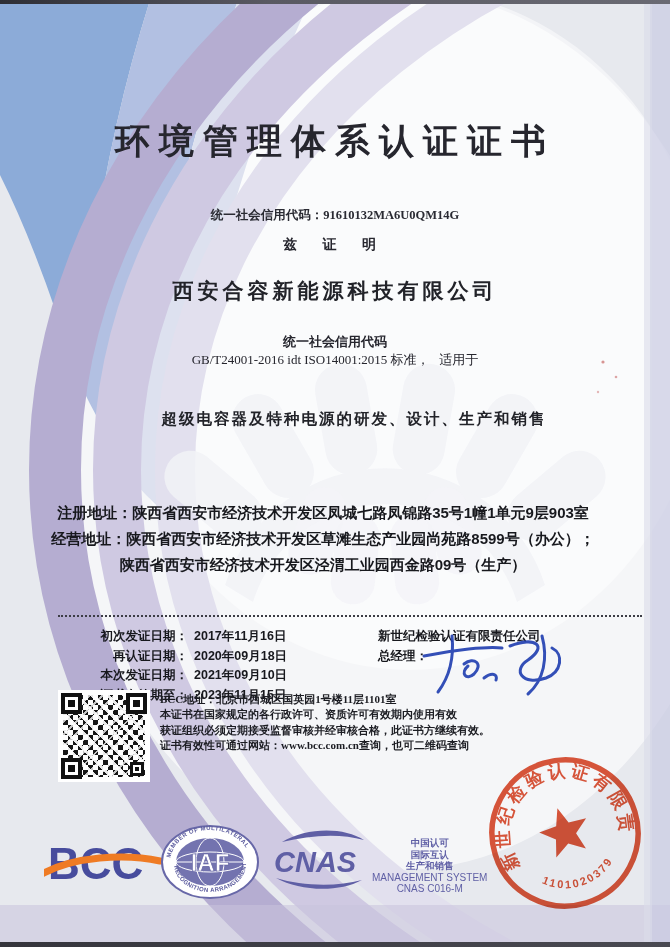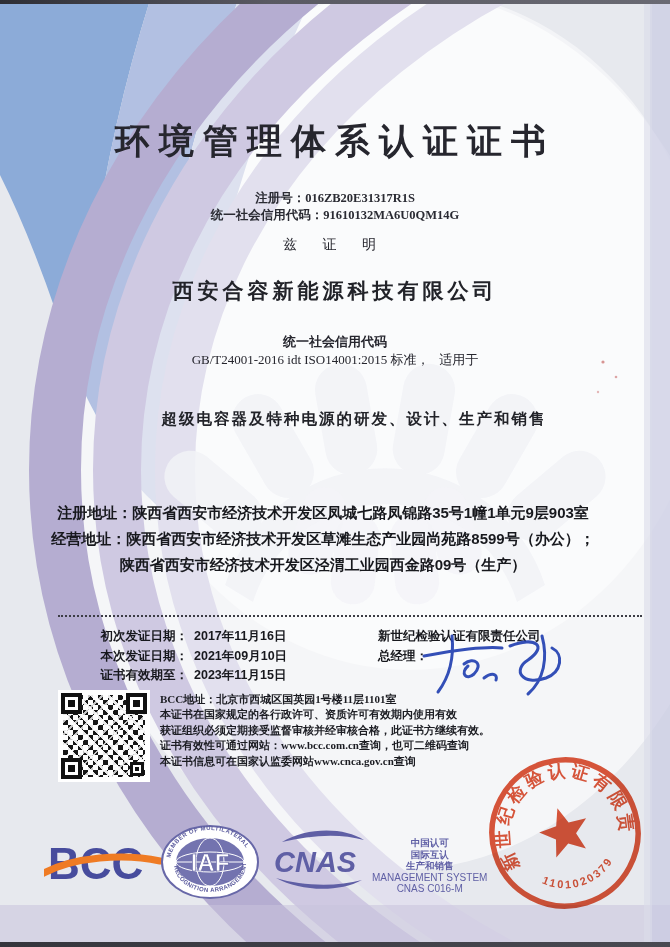--- a/index.html
+++ b/index.html
@@ -10,21 +10,21 @@
     color:#1e1f26;
   }
   #bg-art{position:absolute;inset:0;z-index:0;}
   .layer{position:absolute;z-index:2;}
   .ctr{left:0;width:670px;text-align:center;}
   .serif{font-family:"Liberation Serif","DejaVu Serif",serif;}
 
   .title{top:118px;font-size:35px;font-weight:600;letter-spacing:9px;color:#26262e;}
   .regline{top:190px;font-size:12.5px;font-weight:600;color:#2a2b33;}
   .creditline{top:207px;font-size:12.5px;font-weight:600;color:#2a2b33;}
-  .certify{top:236px;font-size:14px;font-weight:400;letter-spacing:11px;color:#26262e;text-align:center;}
+  .certify{top:236px;font-size:14px;font-weight:700;letter-spacing:11px;color:#26262e;text-align:center;}
   .company{top:277px;font-size:21px;font-weight:600;letter-spacing:4px;color:#222329;}
   .conform{top:333px;font-size:13px;font-weight:700;color:#26262e;}
   .standard{top:351px;font-size:13px;color:#26262e;white-space:pre;}
   .scope{top:409px;font-size:15.5px;font-weight:600;letter-spacing:2px;color:#222329;padding-left:19px;}
 
   .addr{left:48px;top:500px;width:550px;text-align:center;font-size:15px;font-weight:700;
         line-height:26px;color:#17181d;}
   .addr p{margin:0;}
 
   .dotline{position:absolute;left:58px;top:615px;width:584px;border-top:2px dotted #3c3d45;z-index:2;}
@@ -124,43 +124,44 @@
 
     <circle cx="603" cy="362" r="1.6" fill="#c0504d" opacity="0.6"></circle>
     <circle cx="616" cy="377" r="1.3" fill="#c0504d" opacity="0.5"></circle>
     <circle cx="598" cy="392" r="1.2" fill="#c0504d" opacity="0.4"></circle>
   </svg>
 
   <div class="edge-top"></div>
   <div class="edge-bottom"></div>
 
   <div class="layer ctr title serif">环境管理体系认证证书</div>
-  <div class="layer ctr regline serif">
-    <span>注册号：</span><span>016ZB20E31317R1S</span>
-  </div>
   <div class="layer ctr creditline serif">
     <span>统一社会信用代码：</span><span>91610132MA6U0QM14G</span>
   </div>
   <div class="layer ctr certify serif">兹 证 明</div>
   <div class="layer ctr company serif">西安合容新能源科技有限公司</div>
   <div class="layer ctr conform serif">统一社会信用代码</div>
   <div class="layer ctr standard serif">GB/T24001-2016 idt ISO14001:2015 标准，   适用于</div>
   <div class="layer ctr scope serif">超级电容器及特种电源的研发、设计、生产和销售</div>
 
   <div class="layer addr">
     <p><span>注册地址：</span><span>陕西省西安市经济技术开发区凤城七路凤锦路35号1幢1单元9层903室</span></p>
     <p><span>经营地址：</span><span>陕西省西安市经济技术开发区草滩生态产业园尚苑路8599号（办公）；陕西省西安市经济技术开发区泾渭工业园西金路09号（生产）</span></p>
   </div>
 
   <div class="dotline"></div>
 
   <div class="dates">
     <div class="row">
       <span class="lbl">初次发证日期：</span>
       <span class="val">2017年11月16日</span>
+    </div>
+    <div class="row">
+      <span class="lbl">再认证日期：</span>
+      <span class="val">2020年09月18日</span>
     </div>
     <div class="row">
       <span class="lbl">本次发证日期：</span>
       <span class="val">2021年09月10日</span>
     </div>
     <div class="row">
       <span class="lbl">证书有效期至：</span>
       <span class="val">2023年11月15日</span>
     </div>
   </div>
@@ -186,21 +187,20 @@
     <div class="finder f-tr"></div>
     <div class="finder f-bl"></div>
     <div class="finder f-br"></div>
   </div>
 
   <div class="notes">
     <div>BCC地址：北京市西城区国英园1号楼11层1101室</div>
     <div>本证书在国家规定的各行政许可、资质许可有效期内使用有效</div>
     <div>获证组织必须定期接受监督审核并经审核合格，此证书方继续有效。</div>
     <div>证书有效性可通过网站：www.bcc.com.cn查询，也可二维码查询</div>
-    <div>本证书信息可在国家认监委网站www.cnca.gov.cn查询</div>
   </div>
 
   <svg class="stamp" width="170" height="170" viewBox="0 0 170 170">
     <defs>
       <path id="sealTextPath" d="M 32.4 104 A 56 56 0 1 1 137.6 104" fill="none"></path>
       <path id="sealNumPath" d="M 48 126 A 55 55 0 0 0 122 126" fill="none"></path>
     </defs>
     <circle cx="85" cy="85" r="73" fill="none" stroke="#dc4a2c" stroke-width="5.5"></circle>
     <polygon fill="#dc4a2c" points="85,59 91.5,76 109.5,77 95.5,88.5 100.5,106 85,96 69.5,106 74.5,88.5 60.5,77 78.5,76"></polygon>
     <text font-size="17.5" font-weight="700" fill="#dc4a2c" letter-spacing="4" font-family="Liberation Sans, sans-serif">

